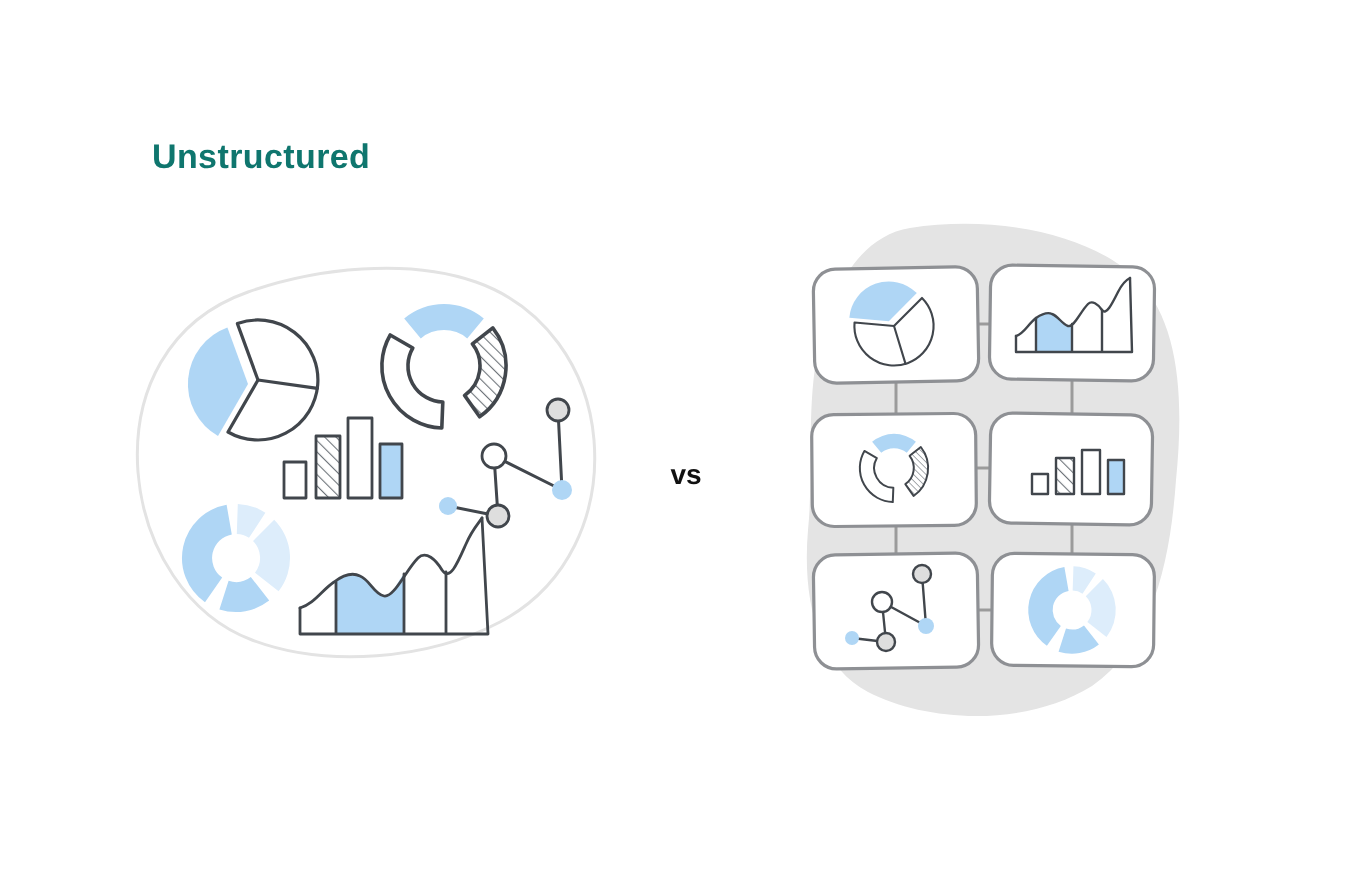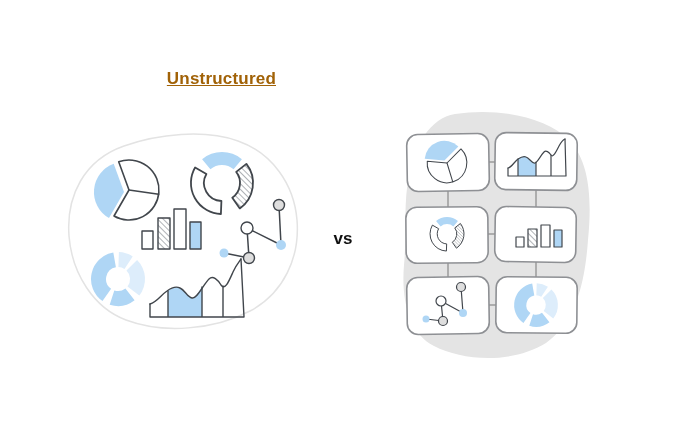--- a/index.html
+++ b/index.html
@@ -3,29 +3,28 @@
 <meta charset="utf-8">
 <style>
   html,body{margin:0;padding:0;background:#fff;}
   .stage{
     position:relative;width:680px;height:442px;overflow:hidden;
     background:var(--background,#fff);
     font-family:"Liberation Sans", sans-serif;
   }
   .title{
     position:absolute;top:69px;margin:0;width:200px;
-    font-size:17px;font-weight:700;color:#a16207;text-align:right;
+    font-size:17px;font-weight:700;color:#0f766e;text-align:left;
     letter-spacing:.2px;
-    text-decoration:underline;
   }
   .title-left{left:76px;}
   .title-right{left:402px;}
   .vs-label{
     position:absolute;left:318px;top:229px;width:50px;
-    font-size:17px;font-weight:700;color:#111;text-align:center;
+    font-size:14px;font-weight:700;color:#111;text-align:center;
   }
   svg.art{position:absolute;left:0;top:0;}
   .s-ink{stroke:var(--ink,#41464C);fill:none;stroke-linecap:round;stroke-linejoin:round;}
   .f-white{fill:#fff;}
   .f-blue{fill:var(--accent-blue,#AFD6F5);}
   .f-pale{fill:var(--pale-blue,#DDEDFB);}
   .f-hatch{fill:url(#hatch);}
   .f-dotgray{fill:var(--dot-gray,#DEDEDE);}
   .blob-left{fill:#fff;stroke:var(--blob-outline,#E3E3E3);stroke-width:1.5;}
   .blob-gray{fill:var(--blob-gray,#E4E4E4);}

